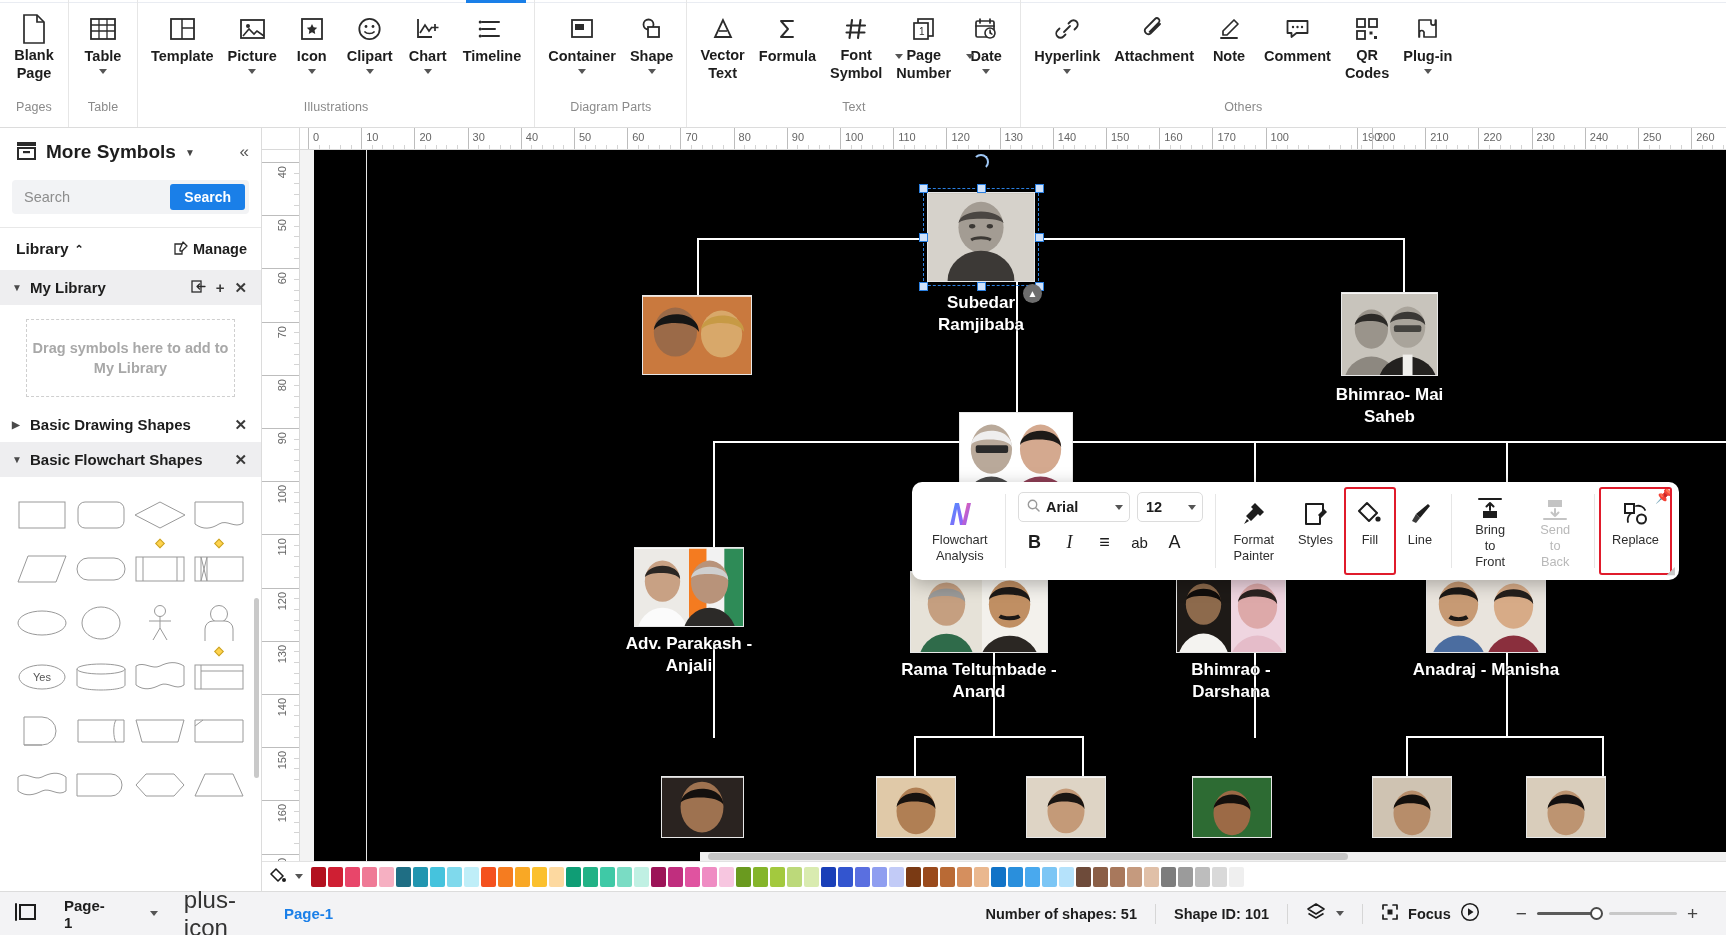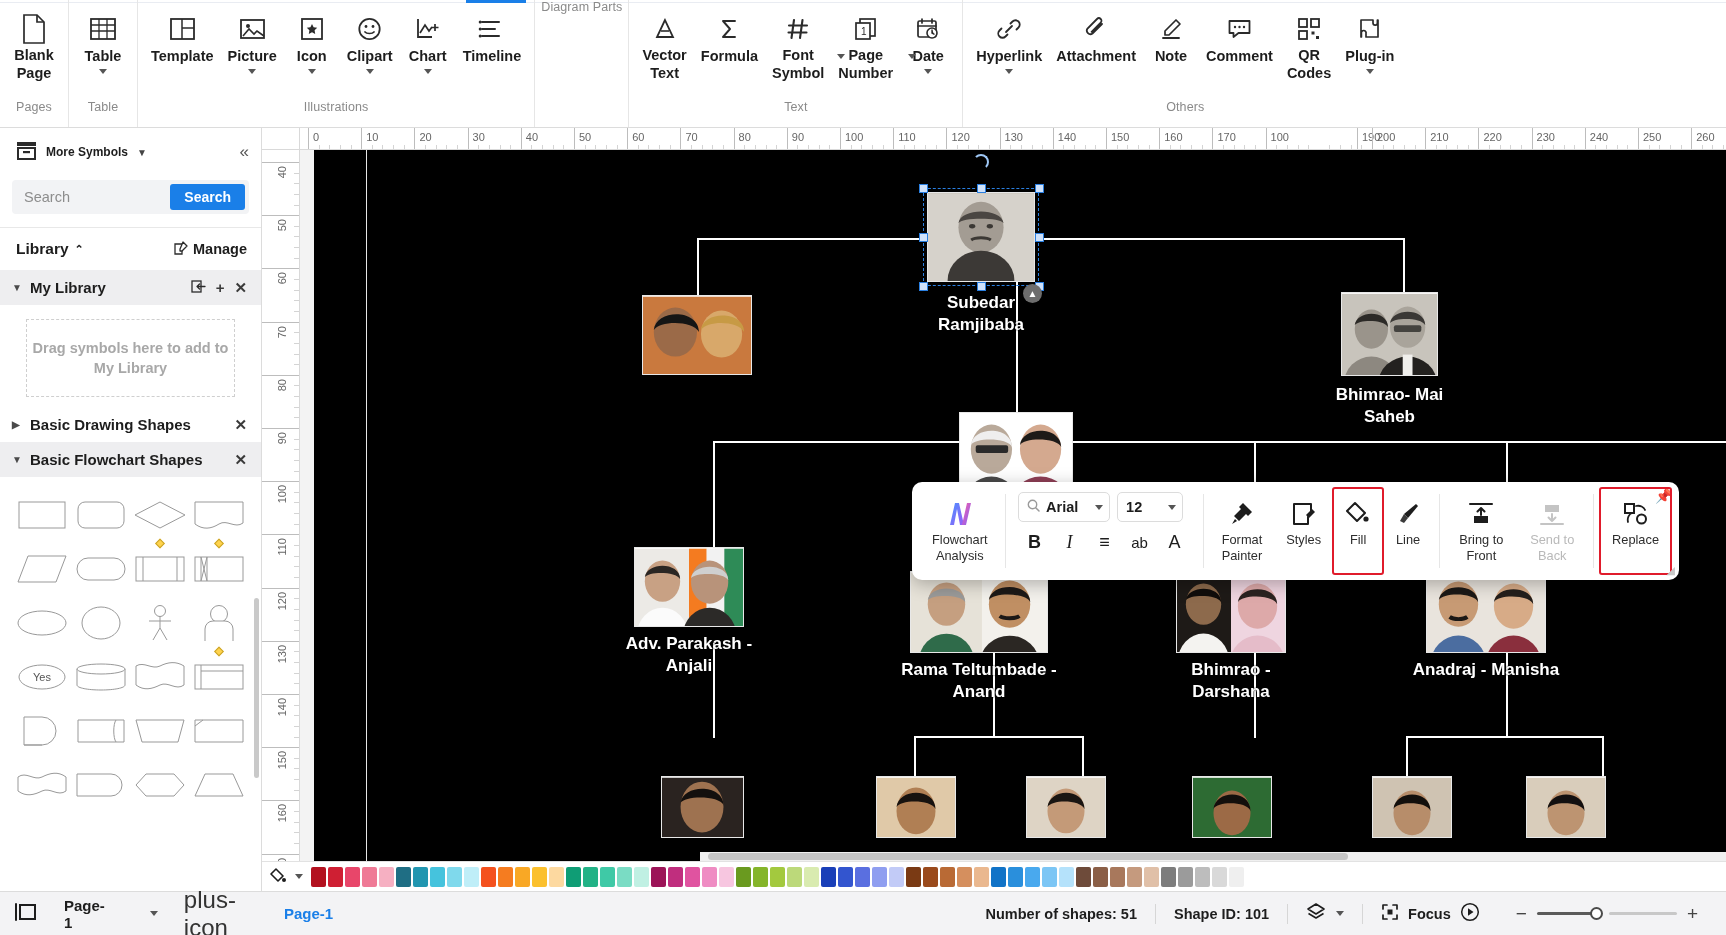--- a/index.html
+++ b/index.html
@@ -64,21 +64,21 @@
   .body-row { display: flex; flex: 1 1 auto; min-height: 0; }
 
   
   .leftpanel {
     width: 262px; flex: 0 0 262px; background: #ffffff; border-right: 1px solid #dcdcdc;
     display: flex; flex-direction: column; position: relative;
   }
   .lp-header {
     display: flex; align-items: center; gap: 9px; padding: 12px 12px 12px 16px; height: 48px;
   }
-  .lp-title { font-size: 12px; font-weight: bold; color: #1d1d1d; }
+  .lp-title { font-size: 19px; font-weight: bold; color: #1d1d1d; }
   .lp-collapse { margin-left: auto; color: #555; font-size: 17px; cursor: pointer; }
   .searchbar {
     margin: 4px 12px 0 12px; height: 34px; background: #f2f3f5; border-radius: 4px;
     display: flex; align-items: center; padding: 0 4px 0 12px;
   }
   .searchbar .ph { color: #8d8d8d; font-size: 14.5px; flex: 1; }
   .searchbtn {
     background: #1a7fe8; color:#fff; font-size: 14px; font-weight: bold; border: none;
     border-radius: 3px; height: 26px; padding: 0 14px; cursor: pointer;
   }
@@ -182,21 +182,21 @@
   .fb-cell .fl { font-size:12.8px; color:#2d2d2d; text-align:center; line-height:1.25; white-space:pre-line; }
   .fb-cell.dim .fl, .fb-cell.dim .fi { color:#b9b9b9; }
   .fb-div { width:1px; background:#e6e6e6; margin: 6px 6px; }
   .fb-hl { outline: 2.5px solid #e01b2b; outline-offset: -1px; border-radius:2px; }
   .fontrow { display:flex; align-items:center; gap:7px; padding: 4px 0 0 0; }
   .fontsel {
     height:30px; border:1px solid #dcdcdc; border-radius:5px; display:flex; align-items:center;
     padding: 0 6px 0 8px; gap:6px; background:#fff; cursor:pointer;
   }
   .fontsel .fname { font-size:14.5px; font-weight:bold; color:#1d1d1d; }
-  .fontsel.w1 { width: 92px; }
+  .fontsel.w1 { width: 112px; }
   .fontsel.w2 { width: 66px; }
   .fontsel .sp { margin-left:auto; }
   .fmtrow { display:flex; align-items:center; gap:2px; padding-top:6px; }
   .fmtbtn {
     width:33px;height:29px;display:flex;align-items:center;justify-content:center;
     font-size:18px;color:#1d1d1d;cursor:pointer;border-radius:3px;
   }
   .fb-pin { position:absolute; right:6px; top:6px; color:#e58ea0; font-size:14px; cursor:pointer; }
   .fb-resize { position:absolute; right:4px; bottom:3px; color:#c9c9c9; font-size:11px; }
 
@@ -339,20 +339,42 @@
                 <circle cx="2.2" cy="20" r="1.5" fill="#2b2b2b"></circle>
               </svg>
           </div>
           <div class="lbl">Timeline</div>
         </div>
       </div>
       <div class="rgroup-label">Illustrations</div>
     </div>
 
     <div class="rgroup">
+      <div class="rgroup-items">
+        <div class="rbtn">
+          <div class="ico">
+            <svg width="26" height="26" viewBox="0 0 26 26">
+                <rect x="3" y="4" width="20" height="17" fill="none" stroke="#2b2b2b" stroke-width="1.8"></rect>
+                <rect x="6" y="8" width="9" height="6" fill="#2b2b2b"></rect>
+              </svg>
+          </div>
+          <div class="lbl">Container</div>
+          <div class="caret"></div>
+        </div>
+        <div class="rbtn">
+          <div class="ico">
+            <svg width="26" height="26" viewBox="0 0 26 26">
+                <circle cx="9.5" cy="8.5" r="5" fill="none" stroke="#2b2b2b" stroke-width="1.8"></circle>
+                <rect x="9" y="11" width="11" height="10" fill="#fff" stroke="#2b2b2b" stroke-width="1.8"></rect>
+              </svg>
+          </div>
+          <div class="lbl">Shape</div>
+          <div class="caret"></div>
+        </div>
+      </div>
       <div class="rgroup-label">Diagram Parts</div>
     </div>
 
     <div class="rgroup">
       <div class="rgroup-items">
         <div class="rbtn">
           <div class="ico">
             <svg width="26" height="26" viewBox="0 0 26 26">
                 <path d="M13 4L5 21h16z" fill="none" stroke="#2b2b2b" stroke-width="1.8"></path>
                 <path d="M9 15h8" stroke="#2b2b2b" stroke-width="1.6"></path>

